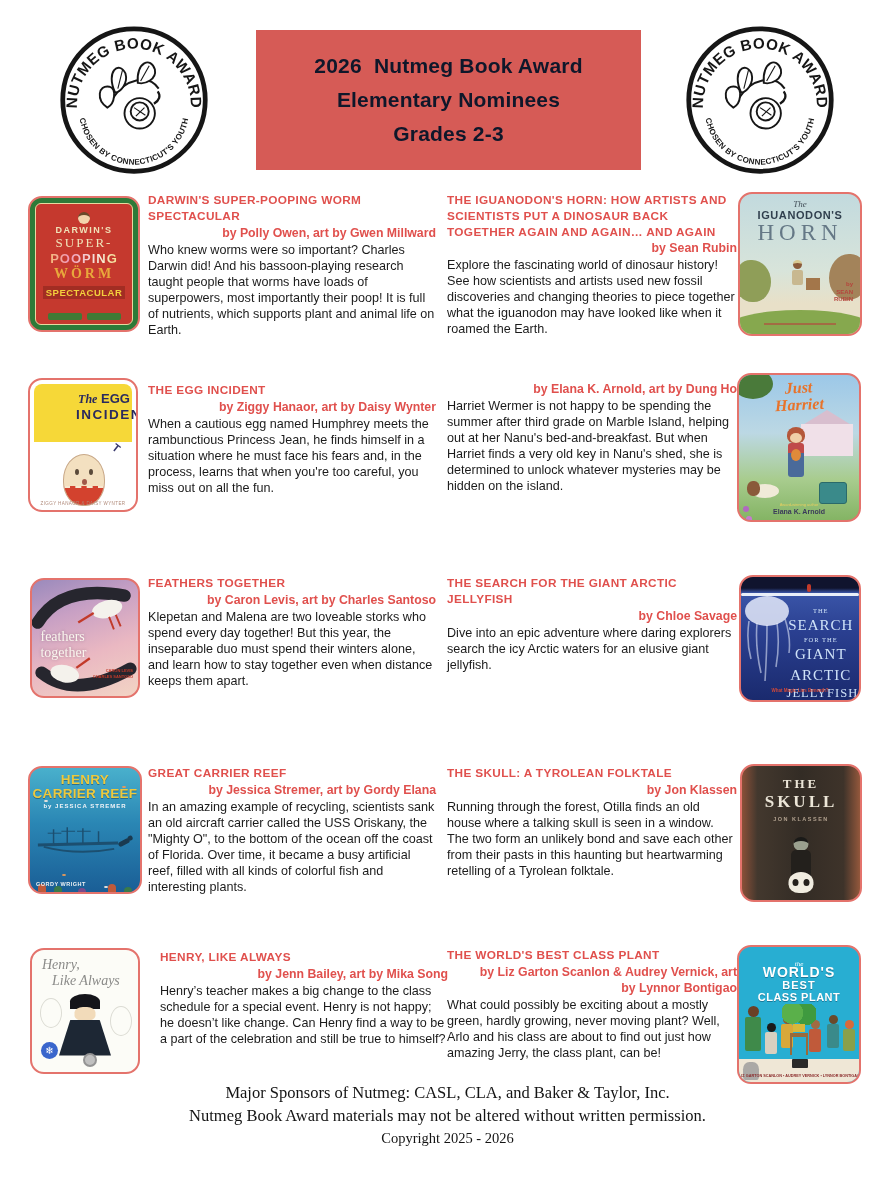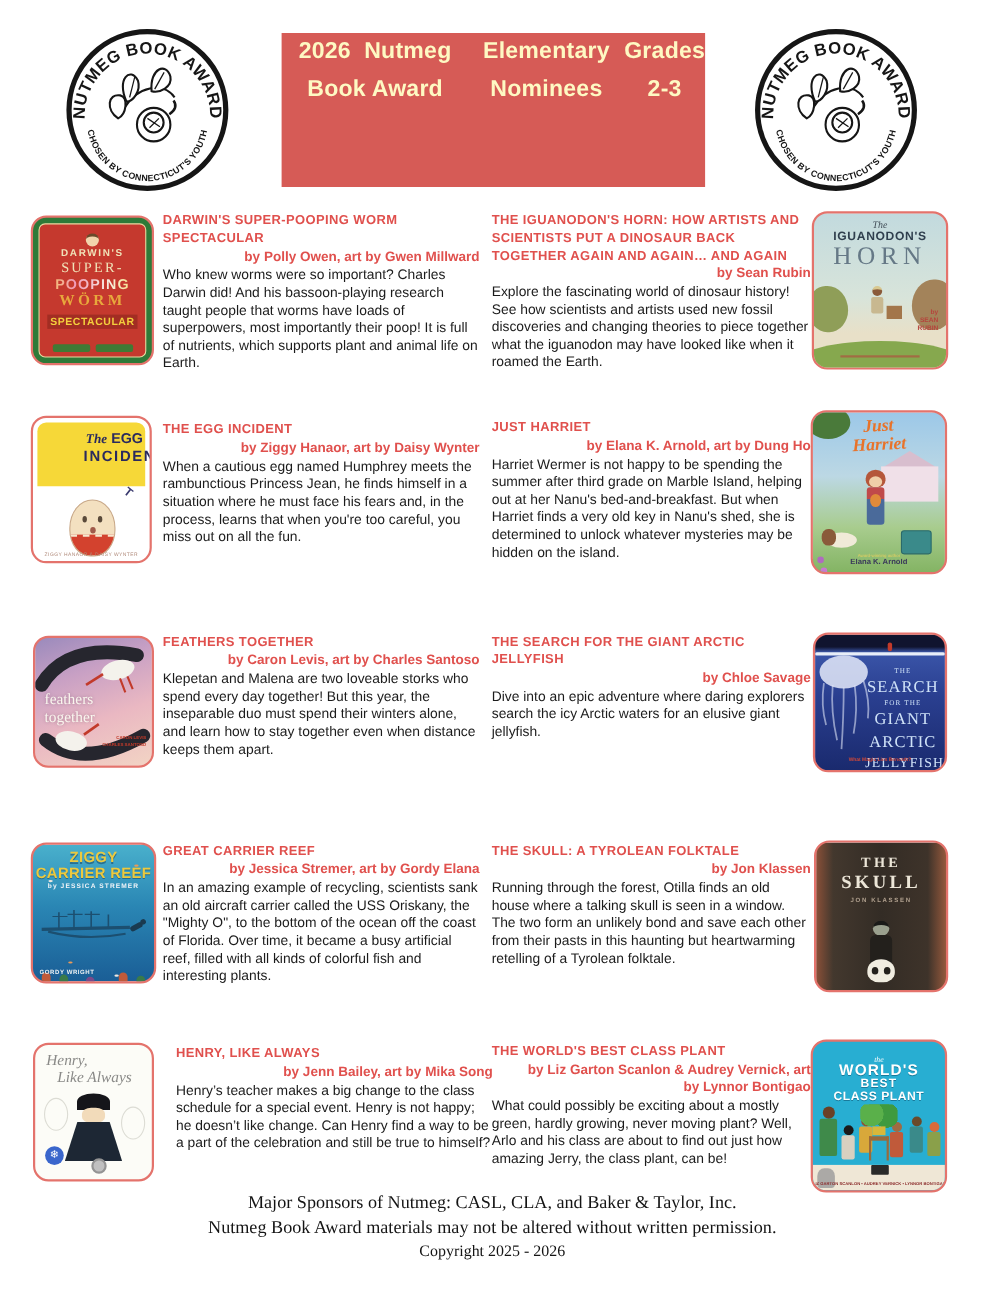--- a/index.html
+++ b/index.html
@@ -2,22 +2,22 @@
 <html><head>
 <meta charset="utf-8">
 <style>
   * { margin:0; padding:0; box-sizing:border-box; }
   body { background:#fff; }
   .page { position:relative; width:895px; height:1188px; margin:0 auto; background:#fff;
           font-family:"Liberation Sans", sans-serif; overflow:hidden; }
 
   
   .banner { position:absolute; left:256px; top:30px; width:385px; height:140px;
-            display:flex; flex-direction:row; justify-content:center; text-align:center;
-            color:#fef9c3; font-weight:bold; font-size:21px; line-height:1.62; letter-spacing:.2px; }
+            display:flex; flex-direction:column; justify-content:center; text-align:center;
+            color:#0f172a; font-weight:bold; font-size:21px; line-height:1.62; letter-spacing:.2px; }
   .logo { position:absolute; width:152px; height:152px; }
   .logo-left { left:58px; top:24px; }
   .logo-right { left:684px; top:24px; }
 
   
   .entry { position:absolute; }
   .btitle { color:#e0504d; font-weight:bold; font-size:11.8px; line-height:1.34;
             letter-spacing:.35px; white-space:pre-line; }
   .bauthor { color:#e0504d; font-weight:bold; font-size:12.3px; line-height:1.3;
              white-space:pre-line; margin-top:1px;text-align:right; }
@@ -315,21 +315,20 @@
     </div>
     <div class="micro cv3-credit">ZIGGY HANAOR &amp; DAISY WYNTER</div>
   </div>
   <div class="entry" style="left:148px;top:383px;width:288px">
     <div class="btitle">THE EGG INCIDENT</div>
     <div class="bauthor">by Ziggy Hanaor, art by Daisy Wynter</div>
     <div class="bdesc">When a cautious egg named Humphrey meets the rambunctious Princess Jean, he finds himself in a situation where he must face his fears and, in the process, learns that when you're too careful, you miss out on all the fun.</div>
   </div>
 
   <div class="entry" style="left:447px;top:381px;width:290px">
-    <div class="btitle">JUST HARRIET</div>
     <div class="bauthor">by Elana K. Arnold, art by Dung Ho</div>
     <div class="bdesc">Harriet Wermer is not happy to be spending the summer after third grade on Marble Island, helping out at her Nanu's bed-and-breakfast. But when Harriet finds a very old key in Nanu's shed, she is determined to unlock whatever mysteries may be hidden on the island.</div>
   </div>
   <div class="cover cv4" style="left:737px;top:373px;width:124px;height:149px">
     <div class="cv4-tree"></div>
     <div class="cv4-roof"></div>
     <div class="cv4-house"></div>
     <div class="cv4-title">
         <div>Just</div>
         <div>Harriet</div>
@@ -388,21 +387,21 @@
       <div class="cv6-s">FOR THE</div>
       <div class="cv6-m">GIANT</div>
       <div class="cv6-m">ARCTIC</div>
       <div class="cv6-l">JELLYFISH</div>
     </div>
     <div class="micro cv6-tag">What Magic Lies Beneath?</div>
   </div>
 
   <div class="cover cv7" style="left:28px;top:766px;width:114px;height:128px">
     <div class="cv7-t">
-        <div>ZIGGY</div>
+        <div>HENRY</div>
         <div>CARRIER REEF</div>
       </div>
     <div class="cv7-by">by JESSICA STREMER</div>
     <svg class="cv7-ship" viewBox="0 0 90 40">
       <path d="M4,26 L86,24" stroke="#1c4f70" stroke-width="3"></path>
       <path d="M20,26 V10 M34,25 V8 M50,25 V9 M66,24 V12" stroke="#1c4f70" stroke-width="1.5"></path>
       <path d="M14,14 H28 M28,12 H42 M44,12 H58" stroke="#1c4f70" stroke-width="1"></path>
       <path d="M10,28 q35,9 72,2" stroke="#1c4f70" stroke-width="2" fill="none"></path>
     </svg>
     <div class="cv7-diver"></div>

